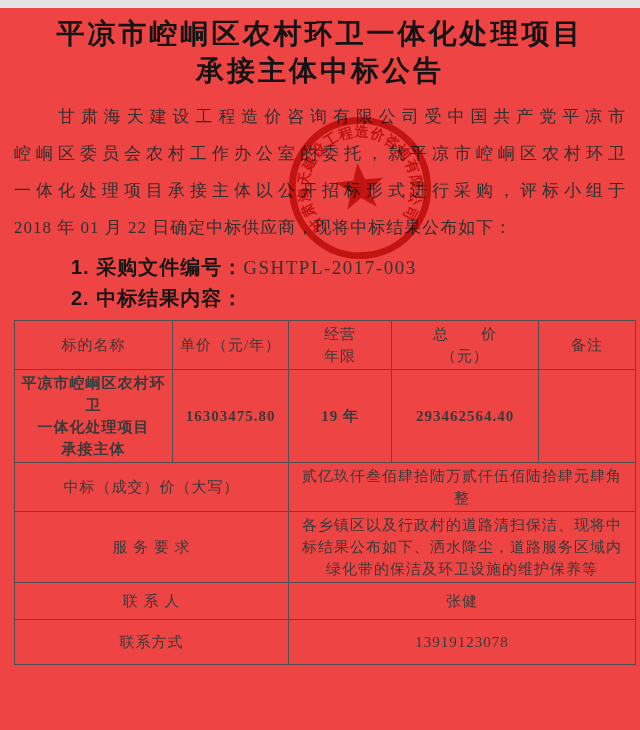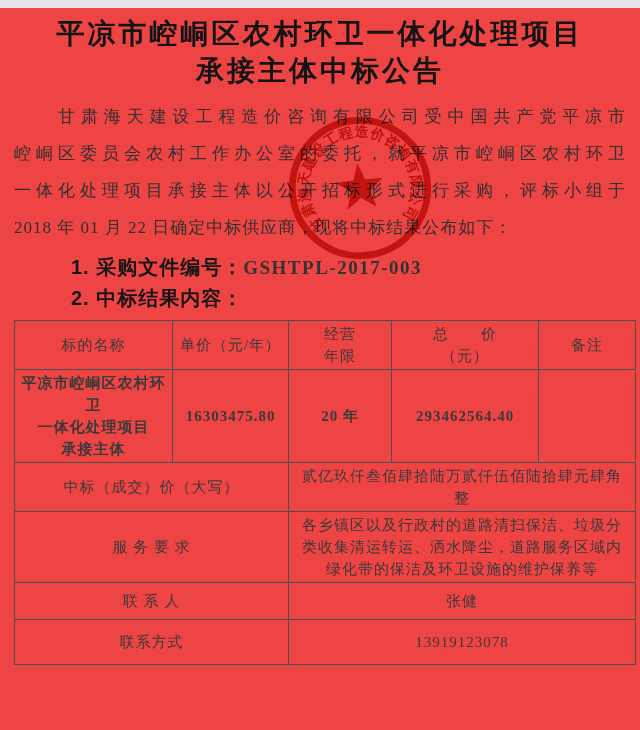--- a/index.html
+++ b/index.html
@@ -20,21 +20,21 @@
   .intro { margin-top:9px; font-size:17px; color:#303030; }
   .intro .line { height:37px; line-height:37px; text-align:justify; text-align-last:justify;
                  letter-spacing:1px; white-space:nowrap; }
   .intro .line.first { padding-left:44px; }
   .intro .line.last { text-align-last:left; }
 
   .item { font-family:"Liberation Sans","DejaVu Sans",sans-serif; font-weight:700;
           color:#161616; font-size:20px; padding-left:57px; letter-spacing:1px; }
   .item1 { margin-top:2px; height:38px; line-height:38px; }
   .item2 { height:28px; line-height:24px; }
-  .item .code { font-family:"Liberation Serif","DejaVu Serif",serif; font-weight:700;
+  .item .code { font-family:"Liberation Serif","DejaVu Serif",serif; font-weight:400;
                 font-size:19px; color:#333; letter-spacing:1.5px; }
 
   table.results { border-collapse:collapse; table-layout:fixed; width:621px; margin-top:6px; }
   table.results td { border:1px solid #4f4f4f; text-align:center; vertical-align:middle;
                      font-size:15px; color:#3a3a3a; letter-spacing:1px;
                      white-space:pre-line; line-height:22px; padding:2px 6px; }
   tr.hdr      { height:49px; }
   tr.r-main   { height:58px;font-weight:bold; }
   tr.r-caps   { height:48px; }
   tr.r-serv   { height:70px; }
@@ -93,31 +93,31 @@
 年限</td>
         <td>总　　价
 （元）</td>
         <td>备注</td>
       </tr>
       <tr class="r-main">
         <td class="name-cell">平凉市崆峒区农村环卫
 一体化处理项目
 承接主体</td>
         <td>16303475.80</td>
-        <td>20 年</td>
+        <td>19 年</td>
         <td>293462564.40</td>
         <td></td>
       </tr>
       <tr class="r-caps">
         <td colspan="2">中标（成交）价（大写）</td>
         <td colspan="3">贰亿玖仟叁佰肆拾陆万贰仟伍佰陆拾肆元肆角整</td>
       </tr>
       <tr class="r-serv">
         <td colspan="2">服 务 要 求</td>
-        <td colspan="3" class="serv-val">各乡镇区以及行政村的道路清扫保洁、垃圾分类收集清运转运、洒水降尘，道路服务区域内绿化带的保洁及环卫设施的维护保养等</td>
+        <td colspan="3" class="serv-val">各乡镇区以及行政村的道路清扫保洁、现将中标结果公布如下、洒水降尘，道路服务区域内绿化带的保洁及环卫设施的维护保养等</td>
       </tr>
       <tr class="r-person">
         <td colspan="2">联 系 人</td>
         <td colspan="3">张健</td>
       </tr>
       <tr class="r-phone">
         <td colspan="2">联系方式</td>
         <td colspan="3">13919123078</td>
       </tr>
     </tbody>

